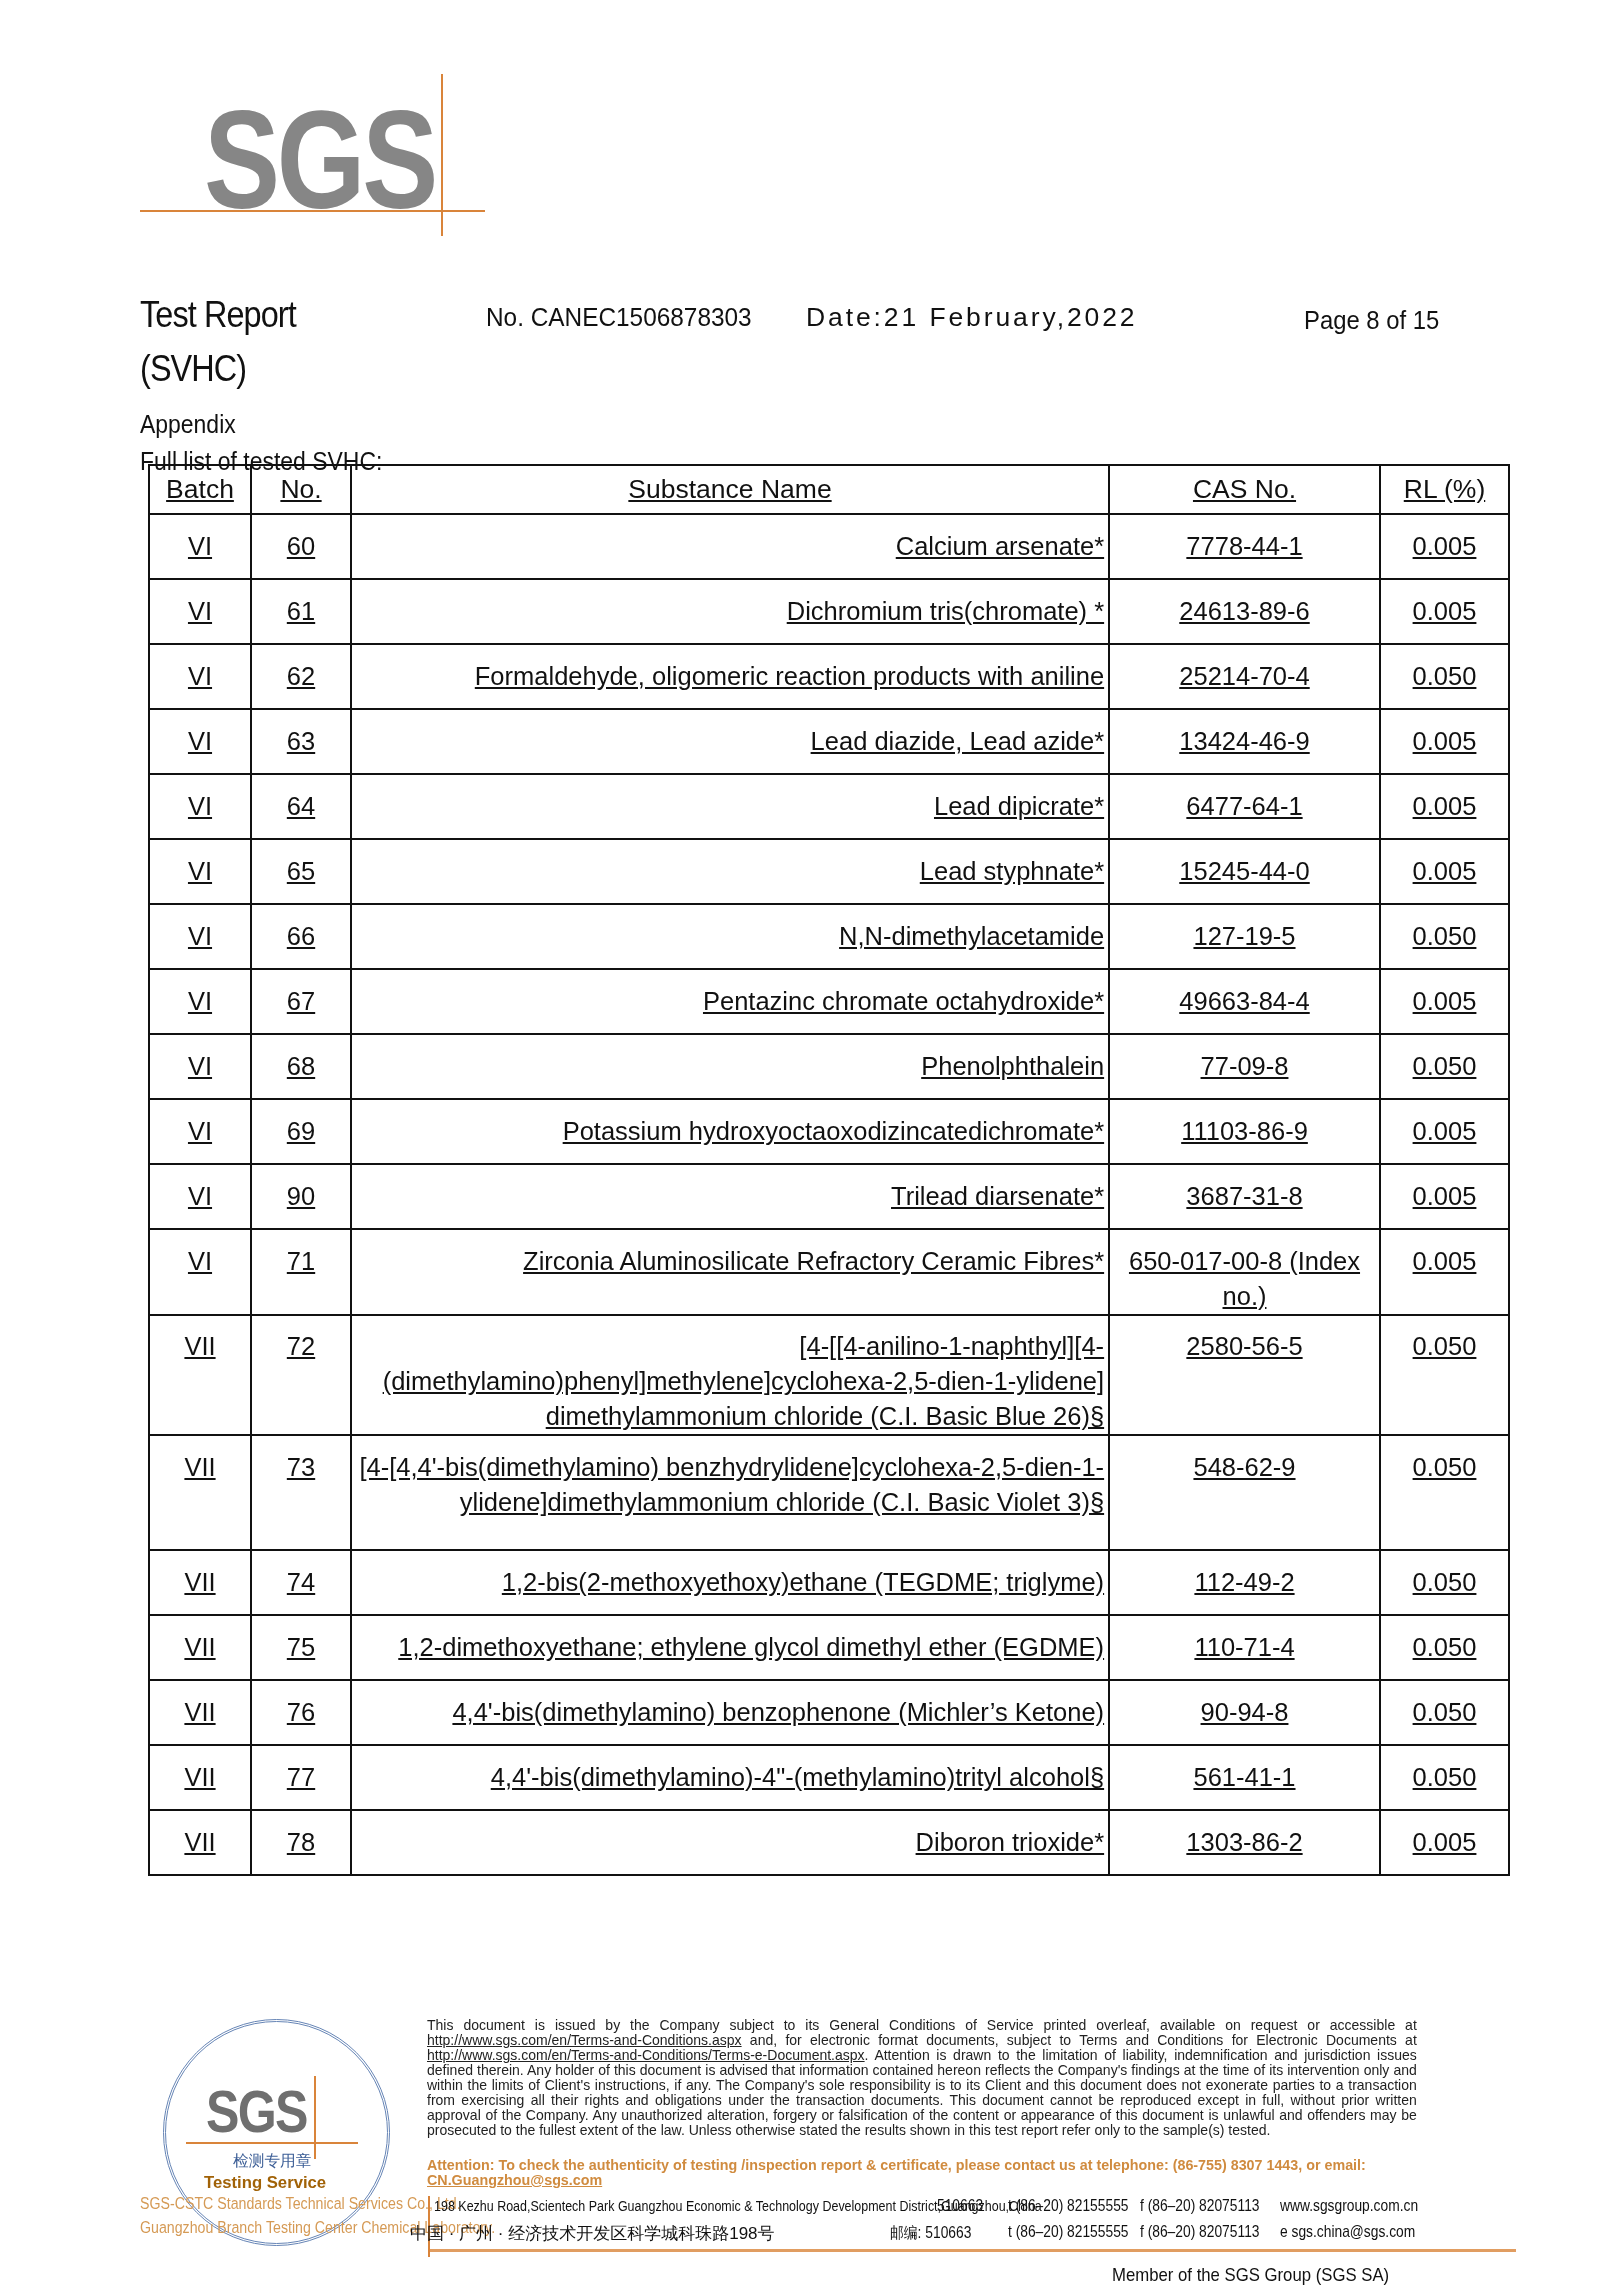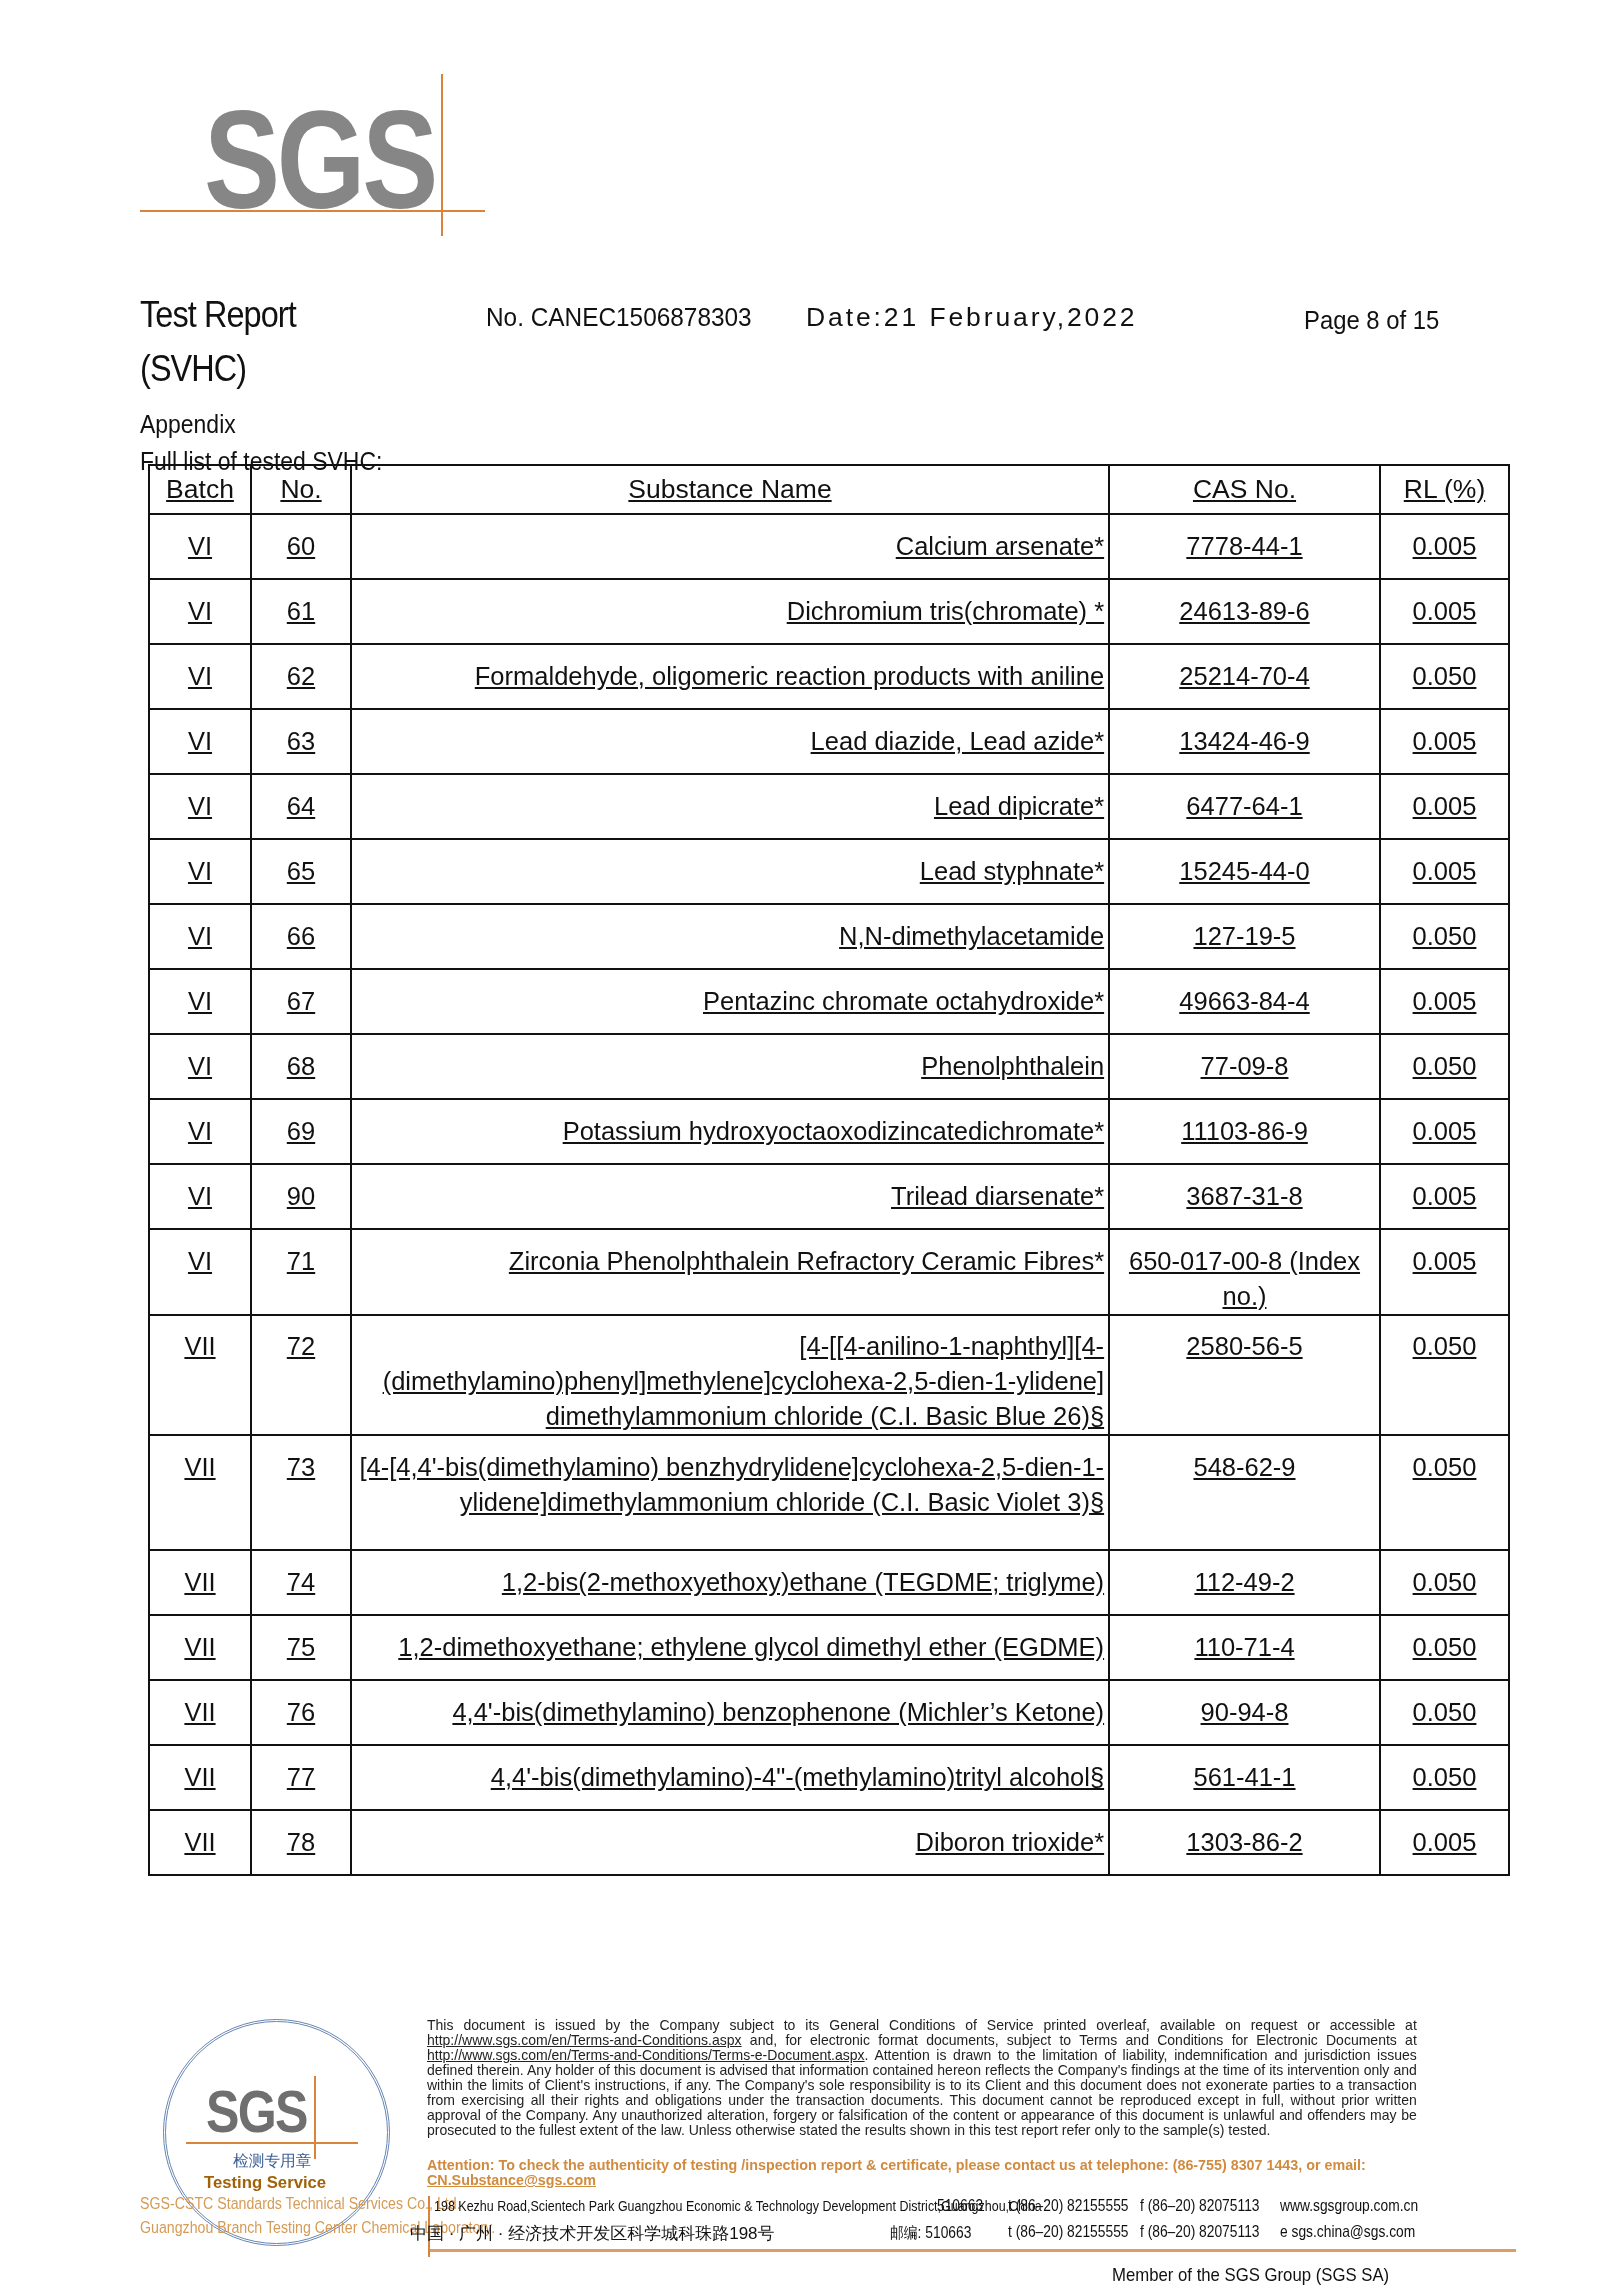--- a/index.html
+++ b/index.html
@@ -277,21 +277,21 @@
         </td>
       </tr>
       <tr class="r2">
         <td class="batch">
           <div class="c">VI</div>
         </td>
         <td class="no">
           <div class="c">71</div>
         </td>
         <td class="name">
-          <div class="c">Zirconia Phenolphthalein Refractory Ceramic Fibres*</div>
+          <div class="c">Zirconia Aluminosilicate Refractory Ceramic Fibres*</div>
         </td>
         <td class="cas">
           <div class="c">650-017-00-8 (Index no.)</div>
         </td>
         <td class="rl">
           <div class="c">0.005</div>
         </td>
       </tr>
       <tr class="r3">
         <td class="batch">
@@ -418,21 +418,21 @@
 <div class="abs stamp-ring"></div>
 <div class="abs stamp-sgs">SGS</div>
 <div class="abs stamp-line"></div>
 <div class="abs stamp-vline"></div>
 <div class="abs stamp-cn">检测专用章</div>
 <div class="abs stamp-en">Testing Service</div>
 <div class="abs stamp-co">SGS-CSTC Standards Technical Services Co., Ltd.</div>
 <div class="abs stamp-lab">Guangzhou Branch Testing Center Chemical Laboratory.</div>
 
 <div class="abs disclaimer"><span>This document is issued by the Company subject to its General Conditions of Service printed overleaf, available on request or accessible at </span><a>http://www.sgs.com/en/Terms-and-Conditions.aspx</a><span> and, for electronic format documents, subject to Terms and Conditions for Electronic Documents at </span><a>http://www.sgs.com/en/Terms-and-Conditions/Terms-e-Document.aspx</a><span>. Attention is drawn to the limitation of liability, indemnification and jurisdiction issues defined therein. Any holder of this document is advised that information contained hereon reflects the Company's findings at the time of its intervention only and within the limits of Client's instructions, if any. The Company's sole responsibility is to its Client and this document does not exonerate parties to a transaction from exercising all their rights and obligations under the transaction documents. This document cannot be reproduced except in full, without prior written approval of the Company. Any unauthorized alteration, forgery or falsification of the content or appearance of this document is unlawful and offenders may be prosecuted to the fullest extent of the law. Unless otherwise stated the results shown in this test report refer only to the sample(s) tested.</span></div>
-<div class="abs attention"><span>Attention: To check the authenticity of testing /inspection report &amp; certificate, please contact us at telephone: (86-755) 8307 1443, or email: </span><span class="email">CN.Substance@sgs.com</span></div>
+<div class="abs attention"><span>Attention: To check the authenticity of testing /inspection report &amp; certificate, please contact us at telephone: (86-755) 8307 1443, or email: </span><span class="email">CN.Guangzhou@sgs.com</span></div>
 
 <div class="abs addr-bar"></div>
 <div class="abs addr1">198 Kezhu Road,Scientech Park Guangzhou Economic &amp; Technology Development District,Guangzhou,China</div>
 <div class="abs addr-col" style="left:937px; top:2197px;">510663</div>
 <div class="abs addr2">中国 · 广州 · 经济技术开发区科学城科珠路198号</div>
 <div class="abs addr-col" style="left:890px; top:2223px;">邮编: 510663</div>
 <div class="abs addr-col" style="left:1008px; top:2197px;">t (86–20) 82155555</div>
 <div class="abs addr-col" style="left:1008px; top:2223px;">t (86–20) 82155555</div>
 <div class="abs addr-col" style="left:1140px; top:2197px;">f (86–20) 82075113</div>
 <div class="abs addr-col" style="left:1140px; top:2223px;">f (86–20) 82075113</div>

